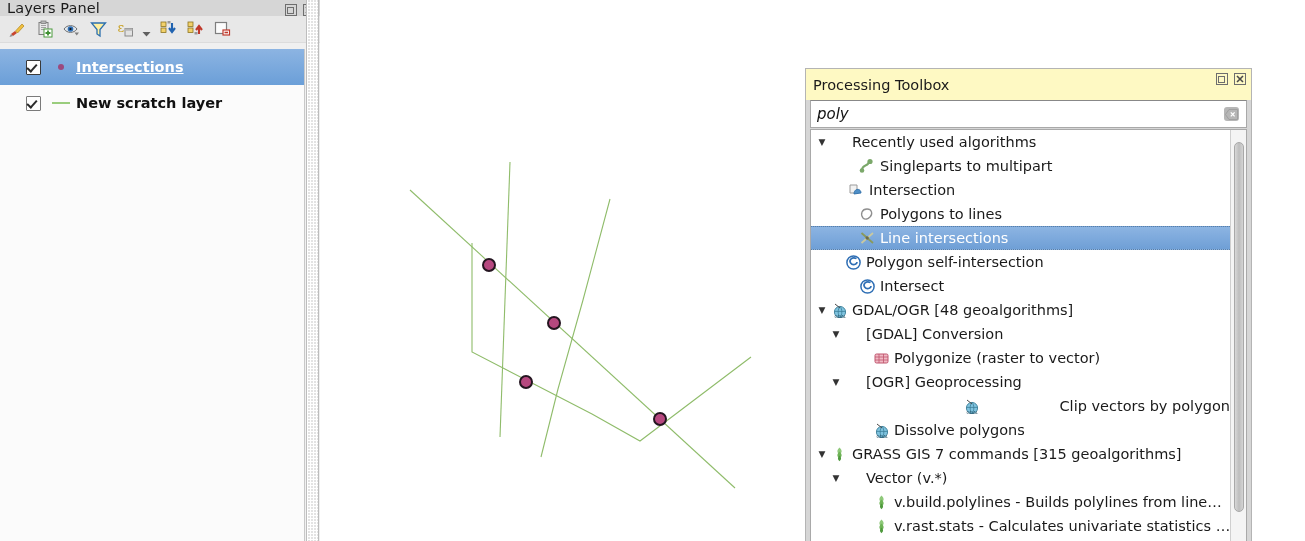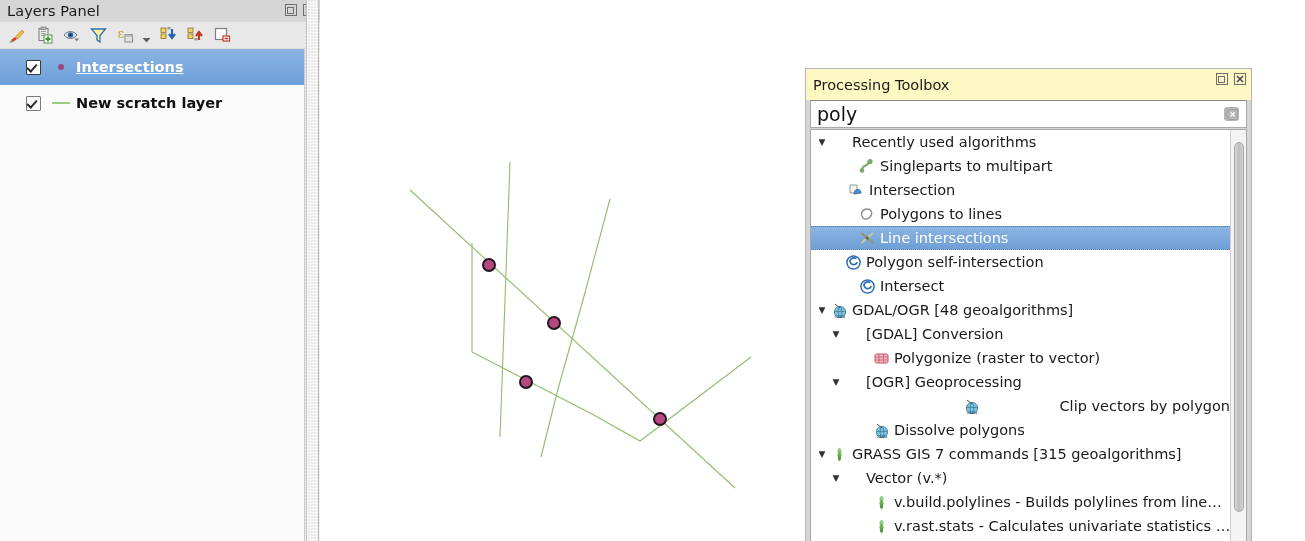--- a/index.html
+++ b/index.html
@@ -19,21 +19,21 @@
   
   #layers-panel {
     position: absolute;
     left: 0; top: 0;
     width: 320px; height: 541px;
     background: #f0f0f0;
     box-sizing: border-box;
   }
   .panel-titlebar {
     position: relative;
-    height: 22px;
+    height: 16px;
     background: #d6d6d6;
     display: flex;
     align-items: center;
     padding-left: 7px;
     box-sizing: border-box;
   }
   .panel-title {
     font-size: 14.5px;
     color: #1b1b1b;
     font-family: "DejaVu Sans", "Liberation Sans", sans-serif;
@@ -201,26 +201,27 @@
     border-top-color: #888;
     display: flex;
     align-items: center;
     box-sizing: border-box;
     position: relative;
   }
   #proc-search {
     border: none;
     outline: none;
     background: transparent;
-    font-size: 19px;
+    font-size: 15px;
     font-family: "DejaVu Sans", "Liberation Sans", sans-serif;
     color: #111;
     padding-left: 6px;
     width: 400px;
     height: 24px;
+    font-style: italic;
   }
   #search-clear {
     position: absolute;
     right: 7px; top: 6px;
     width: 15px; height: 14px;
     border-radius: 3px;
     background: #b6b6b6;
     display: flex; align-items: center; justify-content: center;
     cursor: pointer;
   }

